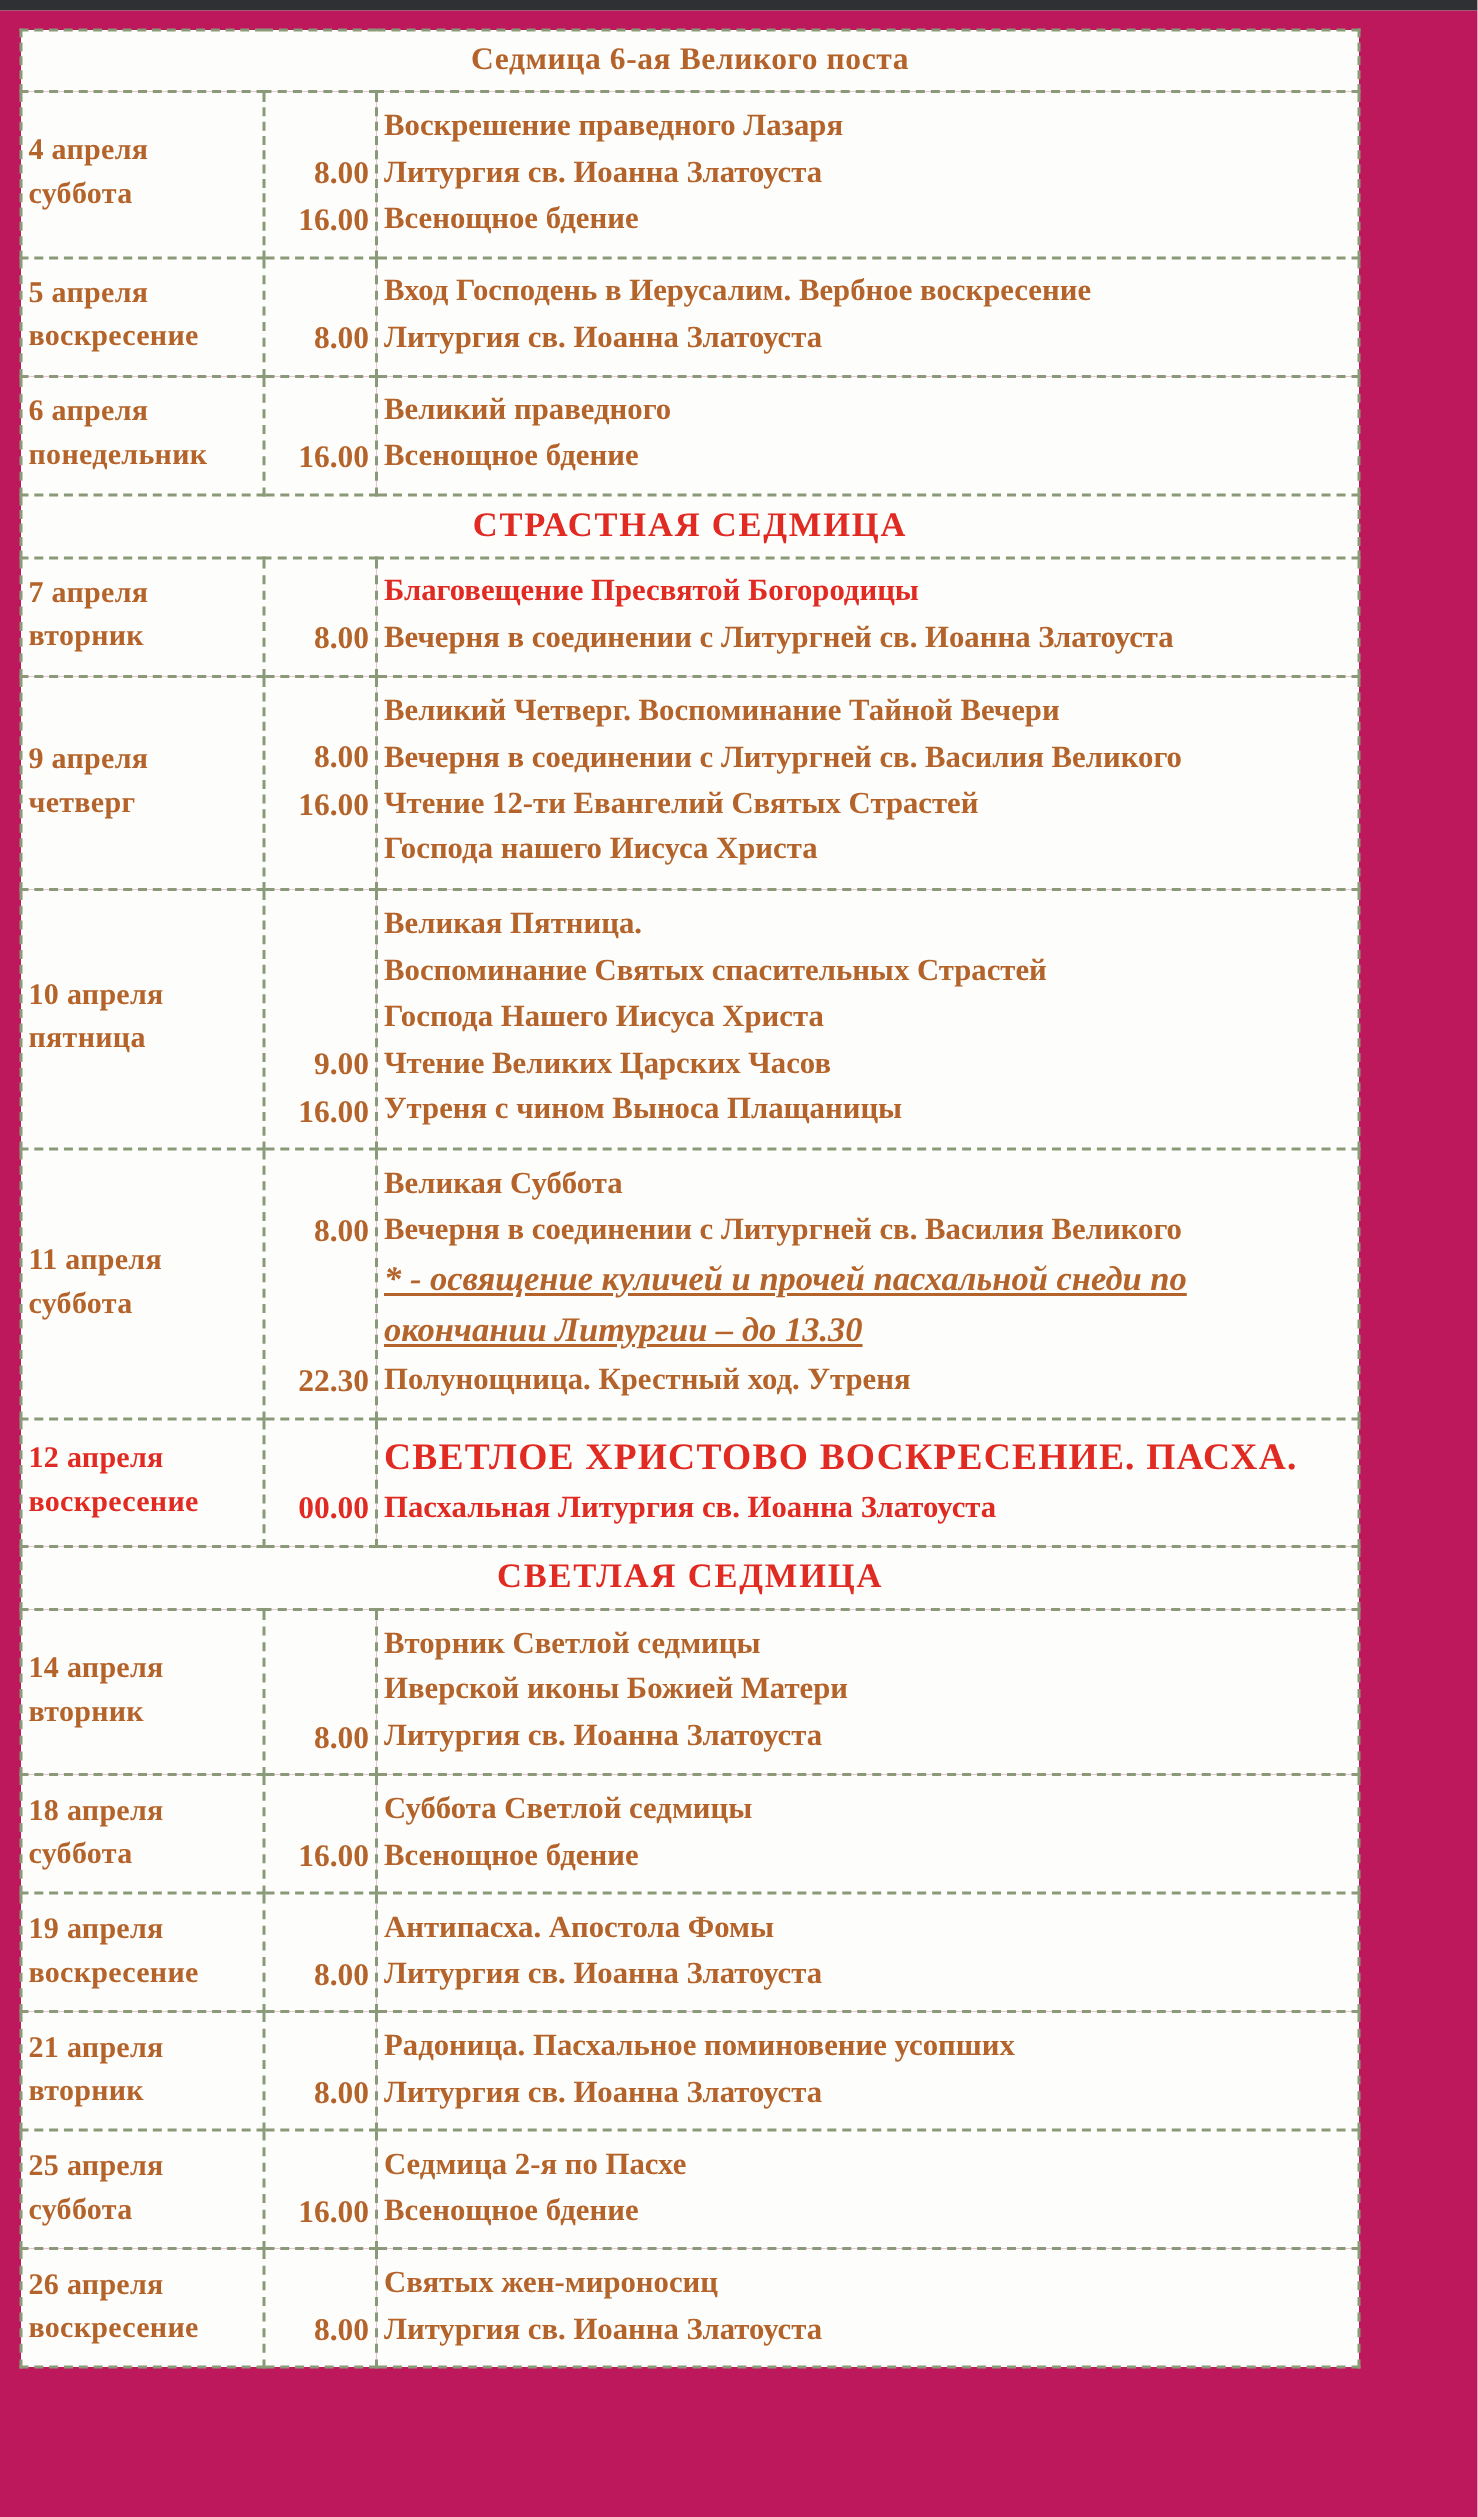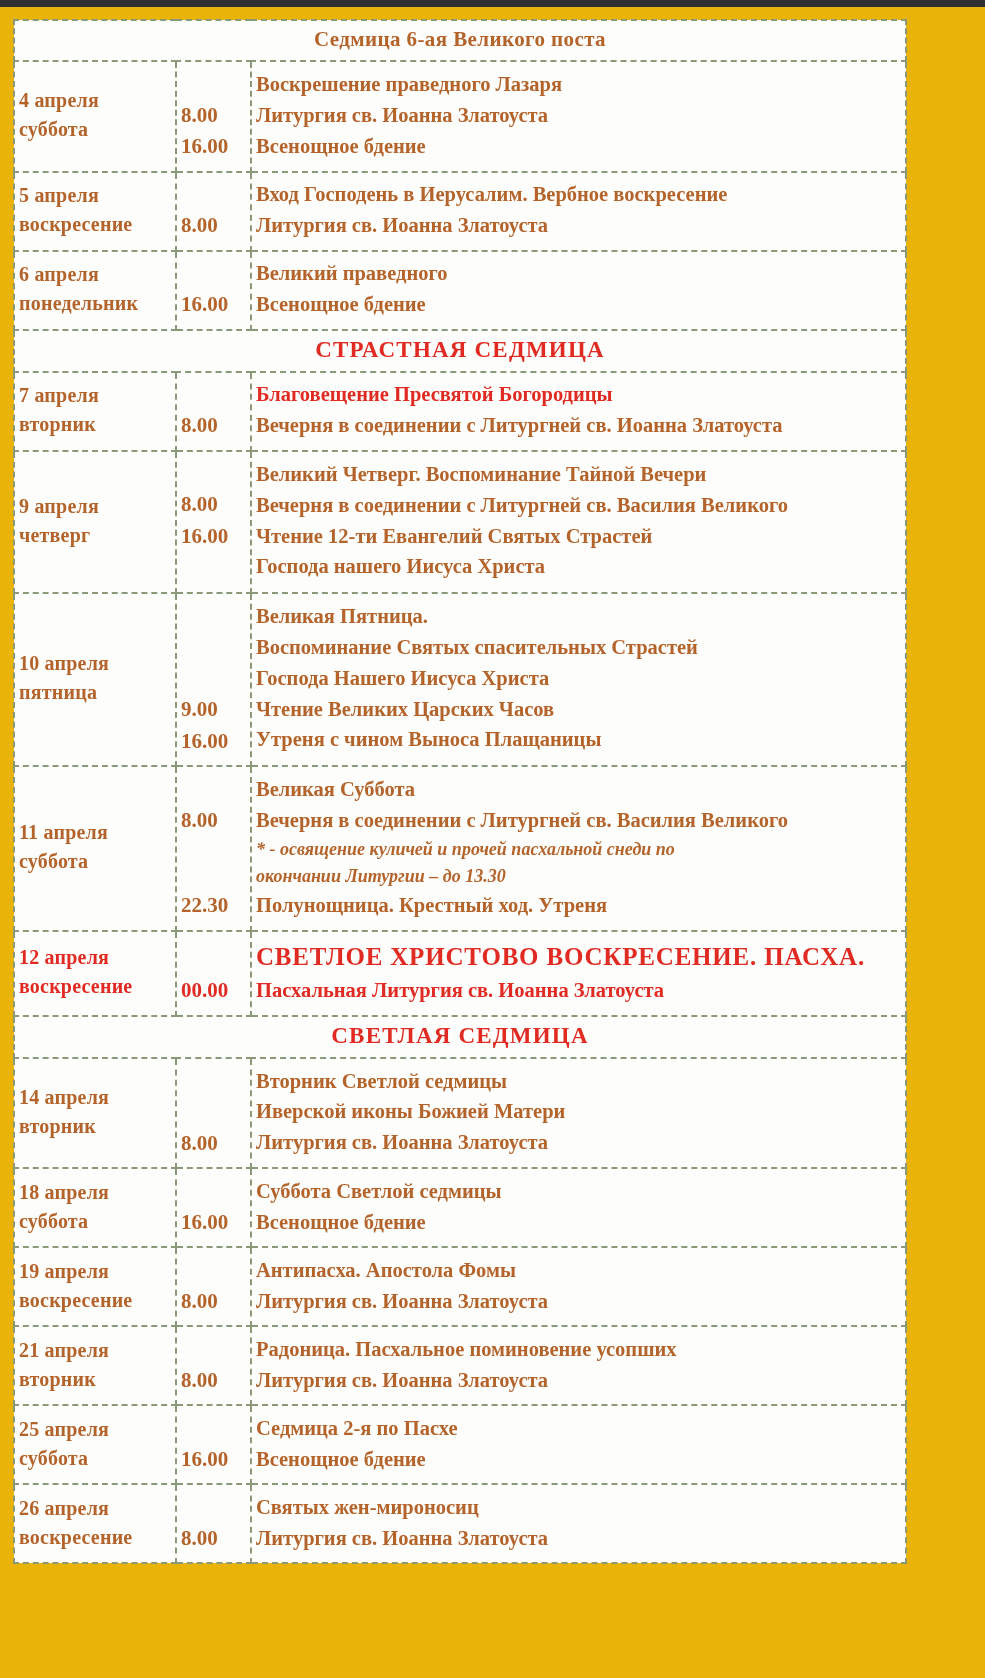--- a/index.html
+++ b/index.html
@@ -24,21 +24,21 @@
     height: 7px;
     background: #2f3033;
   }
 
   #sheet {
     position: absolute;
     top: 7px;
     left: 0;
     width: 985px;
     height: 1671px;
-    background: #eab308;
+    background: #be185d;
   }
 
   #schedule-table {
     position: absolute;
     left: 13px;
     top: 12px;
     width: 892px;
     border-collapse: collapse;
     table-layout: fixed;
   }
@@ -58,21 +58,21 @@
   .brown  { color: #b4632a; }
   .red    { color: #e02a22; }
 
   .cell-date {
     font-weight: bold;
     font-size: 20px;
     line-height: 1.45;
     letter-spacing: .2px;
   }
   .cell-time {
-    text-align: left;
+    text-align: right;
     font-weight: bold;
     font-size: 21px;
     line-height: 1.5;
   }
   .cell-desc {
     text-align: left;
     font-weight: bold;
     font-size: 20.5px;
     line-height: 1.5;
   }
@@ -87,21 +87,22 @@
   .cell-section.plain {
     font-size: 21px;
     letter-spacing: .4px;
     font-weight: bold;
   }
 
   .line { display: block; }
   .line.spacer { visibility: hidden; }
   .line.italic {
     font-style: italic;
-    font-size: 18px;
+    font-size: 23px;
+    text-decoration: underline;
   }
   .line.big {
     font-size: 25px;
     letter-spacing: .8px;
   }
 </style>
 </head>
 <body>
 
 <div id="top-bar"></div>

